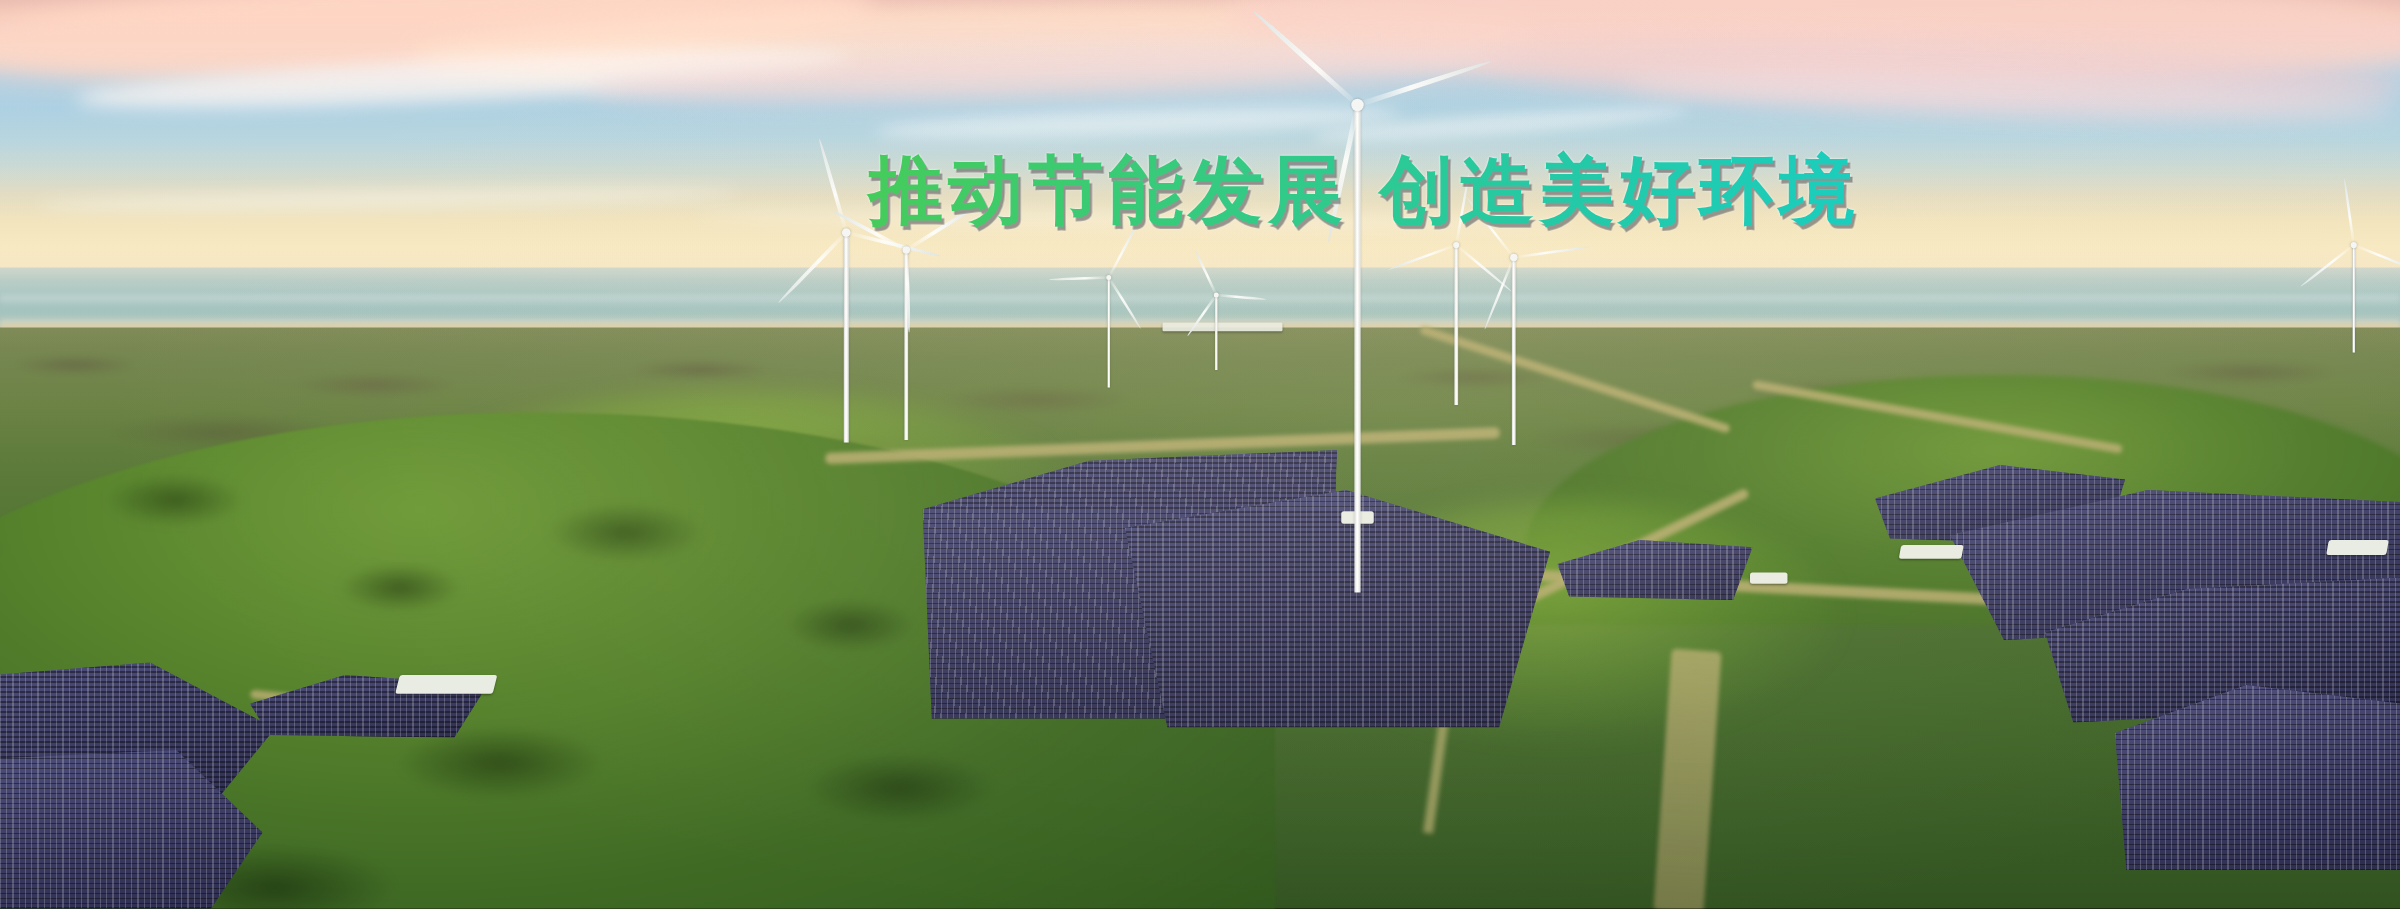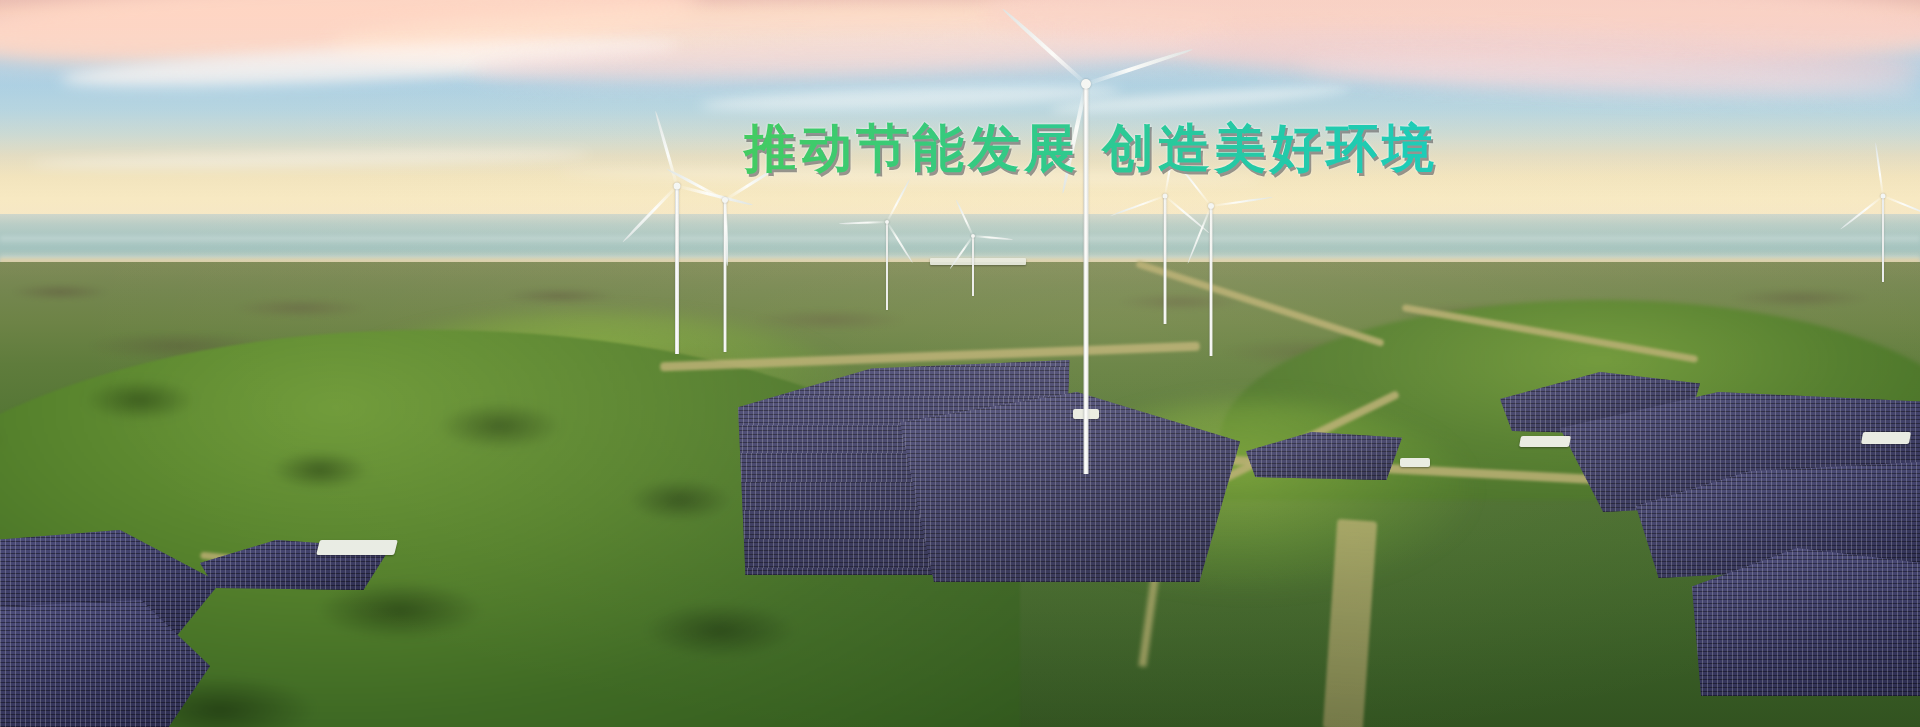--- a/index.html
+++ b/index.html
@@ -249,21 +249,21 @@
     border-radius:0 60% 60% 0;
   }
 
   
   .headline {
     position:absolute;
     left:0; top:120px; width:1920px;
     text-align:center;
     padding-right:0;
     font-family:"DejaVu Sans","Liberation Sans",sans-serif;
-    font-size:52px;
+    font-size:60px;
     font-weight:bold;
     letter-spacing:4px;
     white-space:nowrap;
     line-height:1.1;
     background:linear-gradient(90deg,#6fd32a 0%,#5ace2e 18%,#3fcb6a 42%,#25c9a4 64%,#17cfc6 82%,#12d0d9 100%);
     -webkit-background-clip:text;
     background-clip:text;
     color:transparent;
     -webkit-text-fill-color:transparent;
     filter:drop-shadow(2px 3px 0 rgba(70,70,70,.55)) drop-shadow(0 0 1px rgba(255,255,255,.9));

